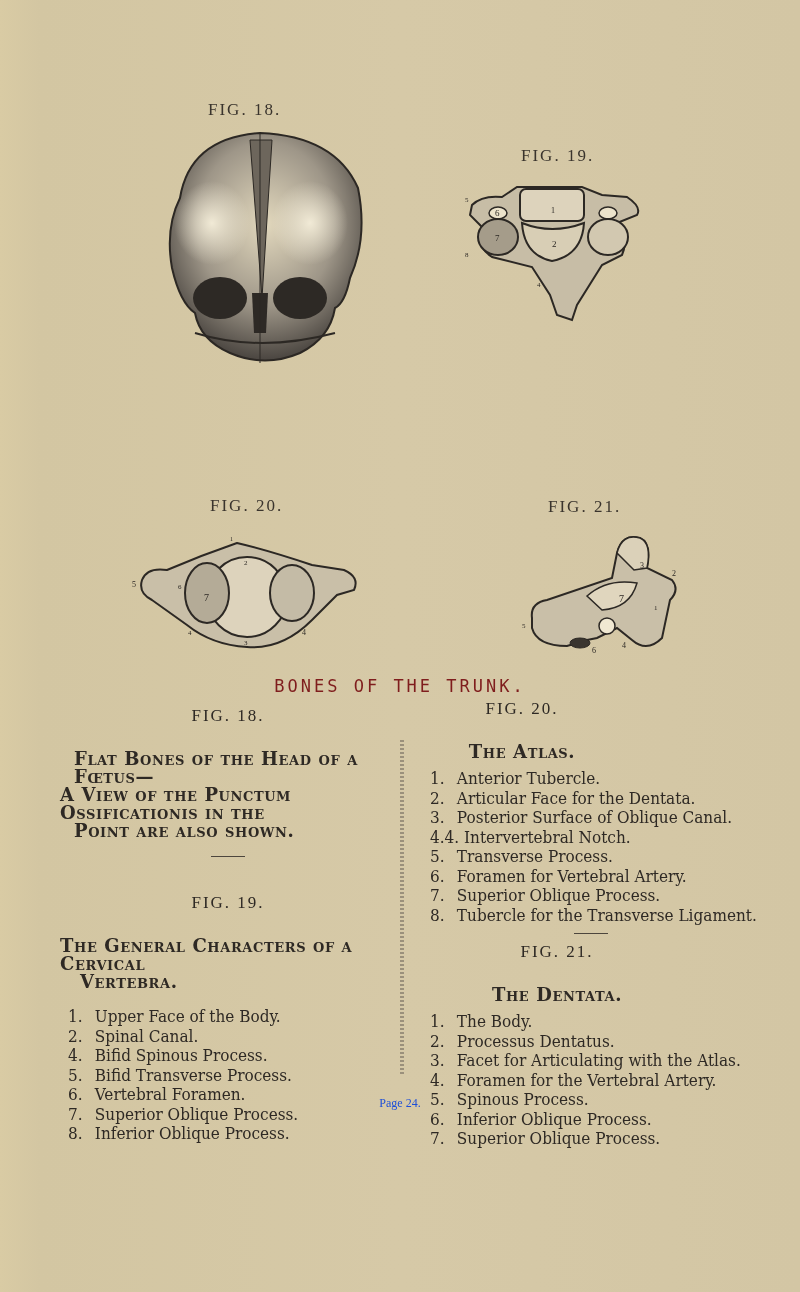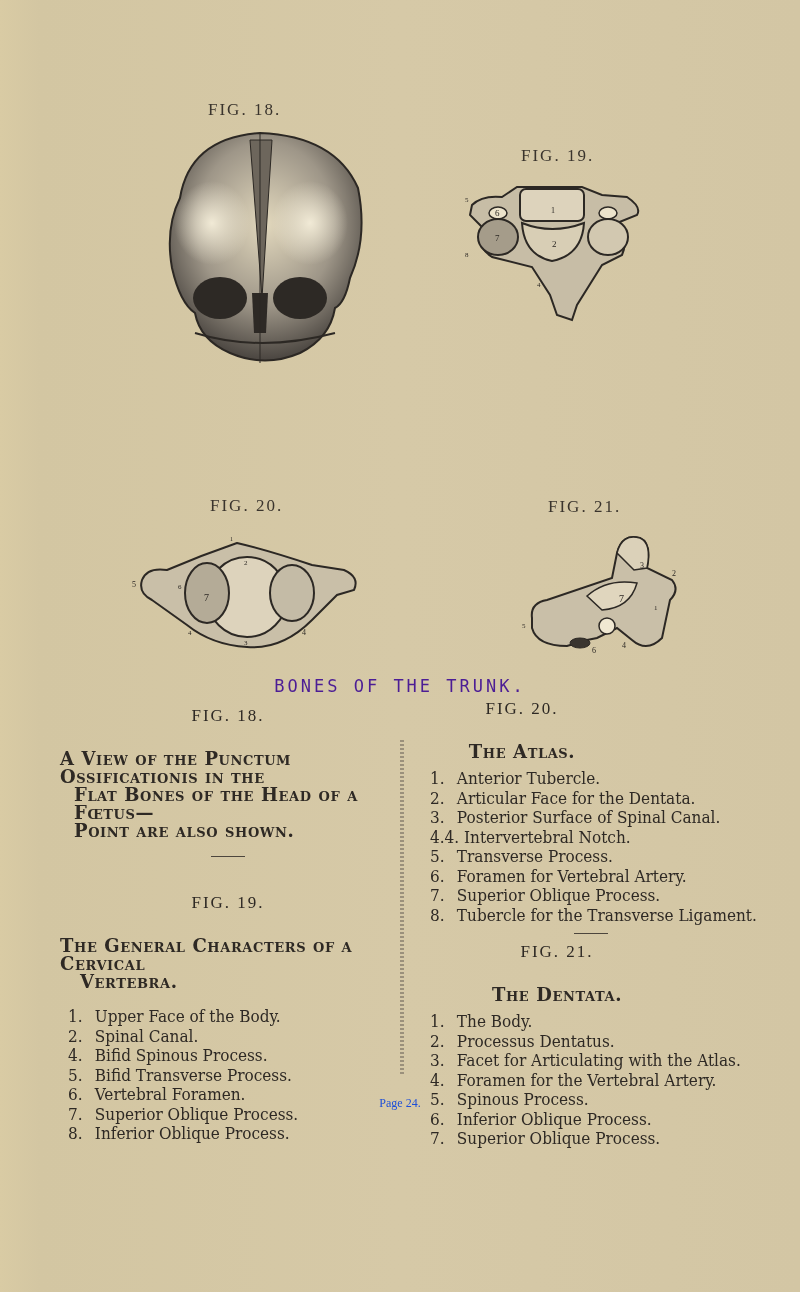--- a/index.html
+++ b/index.html
@@ -24,21 +24,21 @@
       position: absolute;
     }
     .heading {
       position: absolute;
       left: 0; right: 0;
       top: 676px;
       text-align: center;
       font-family: "DejaVu Sans Mono", monospace;
       font-size: 17px;
       letter-spacing: 3px;
-      color: #4c1d95;
+      color: #7f1d1d;
     }
     .col {
       position: absolute;
       font-family: "Liberation Serif", serif;
       color: #2e2924;
     }
     .col-title {
       text-align: center;
       font-size: 17px;
       letter-spacing: 2px;
@@ -176,22 +176,22 @@
     <text x="100" y="120" font-size="8" font-family="Liberation Serif, serif" fill="#2c2824">4</text>
     <text x="70" y="125" font-size="8" font-family="Liberation Serif, serif" fill="#2c2824">6</text>
   </svg>
 </div>
 
 <div class="heading">BONES OF THE TRUNK.</div>
 
 <div class="col" style="left:60px; top:706px; width:336px;">
   <p class="col-title" style="margin-bottom:16px;">FIG. 18.</p>
   <div class="caption-sc">
+    <div style="padding-left:14px;">Flat Bones of the Head of a Fœtus—</div>
     <div>A View of the Punctum Ossificationis in the</div>
-    <div style="padding-left:14px;">Flat Bones of the Head of a Fœtus—</div>
     <div style="padding-left:14px;">Point are also shown.</div>
   </div>
   <div class="sep" style="margin-top:16px;"></div>
 
   <p class="col-title" style="margin-top:36px; margin-bottom:16px;">FIG. 19.</p>
   <div class="caption-sc">
     <div>The General Characters of a Cervical</div>
     <div style="padding-left:20px;">Vertebra.</div>
   </div>
   <ol class="list" style="margin-top:16px;">
@@ -206,21 +206,21 @@
 </div>
 
 <div class="divider"></div>
 
 <div class="col" style="left:422px; top:699px; width:360px;">
   <p class="col-title" style="width:200px; margin-bottom:4px;">FIG. 20.</p>
   <div class="caption-sc caption-center" style="width:200px; margin-bottom:6px;">The Atlas.</div>
   <ol class="list">
     <li><span class="num">1.</span> <span>Anterior Tubercle.</span></li>
     <li><span class="num">2.</span> <span>Articular Face for the Dentata.</span></li>
-    <li><span class="num">3.</span> <span>Posterior Surface of Spinal Canal.</span></li>
+    <li><span class="num">3.</span> <span>Posterior Surface of Oblique Canal.</span></li>
     <li><span class="num">4.4.</span> <span>Intervertebral Notch.</span></li>
     <li><span class="num">5.</span> <span>Transverse Process.</span></li>
     <li><span class="num">6.</span> <span>Foramen for Vertebral Artery.</span></li>
     <li><span class="num">7.</span> <span>Superior Oblique Process.</span></li>
     <li><span class="num">8.</span> <span>Tubercle for the Transverse Ligament.</span></li>
   </ol>
   <div class="sep" style="margin:6px 0 0 152px;"></div>
 
   <p class="col-title" style="width:270px; margin-top:8px; margin-bottom:6px;">FIG. 21.</p>
   <div class="caption-sc caption-center" style="width:270px; margin-bottom:4px;">The Dentata.</div>

